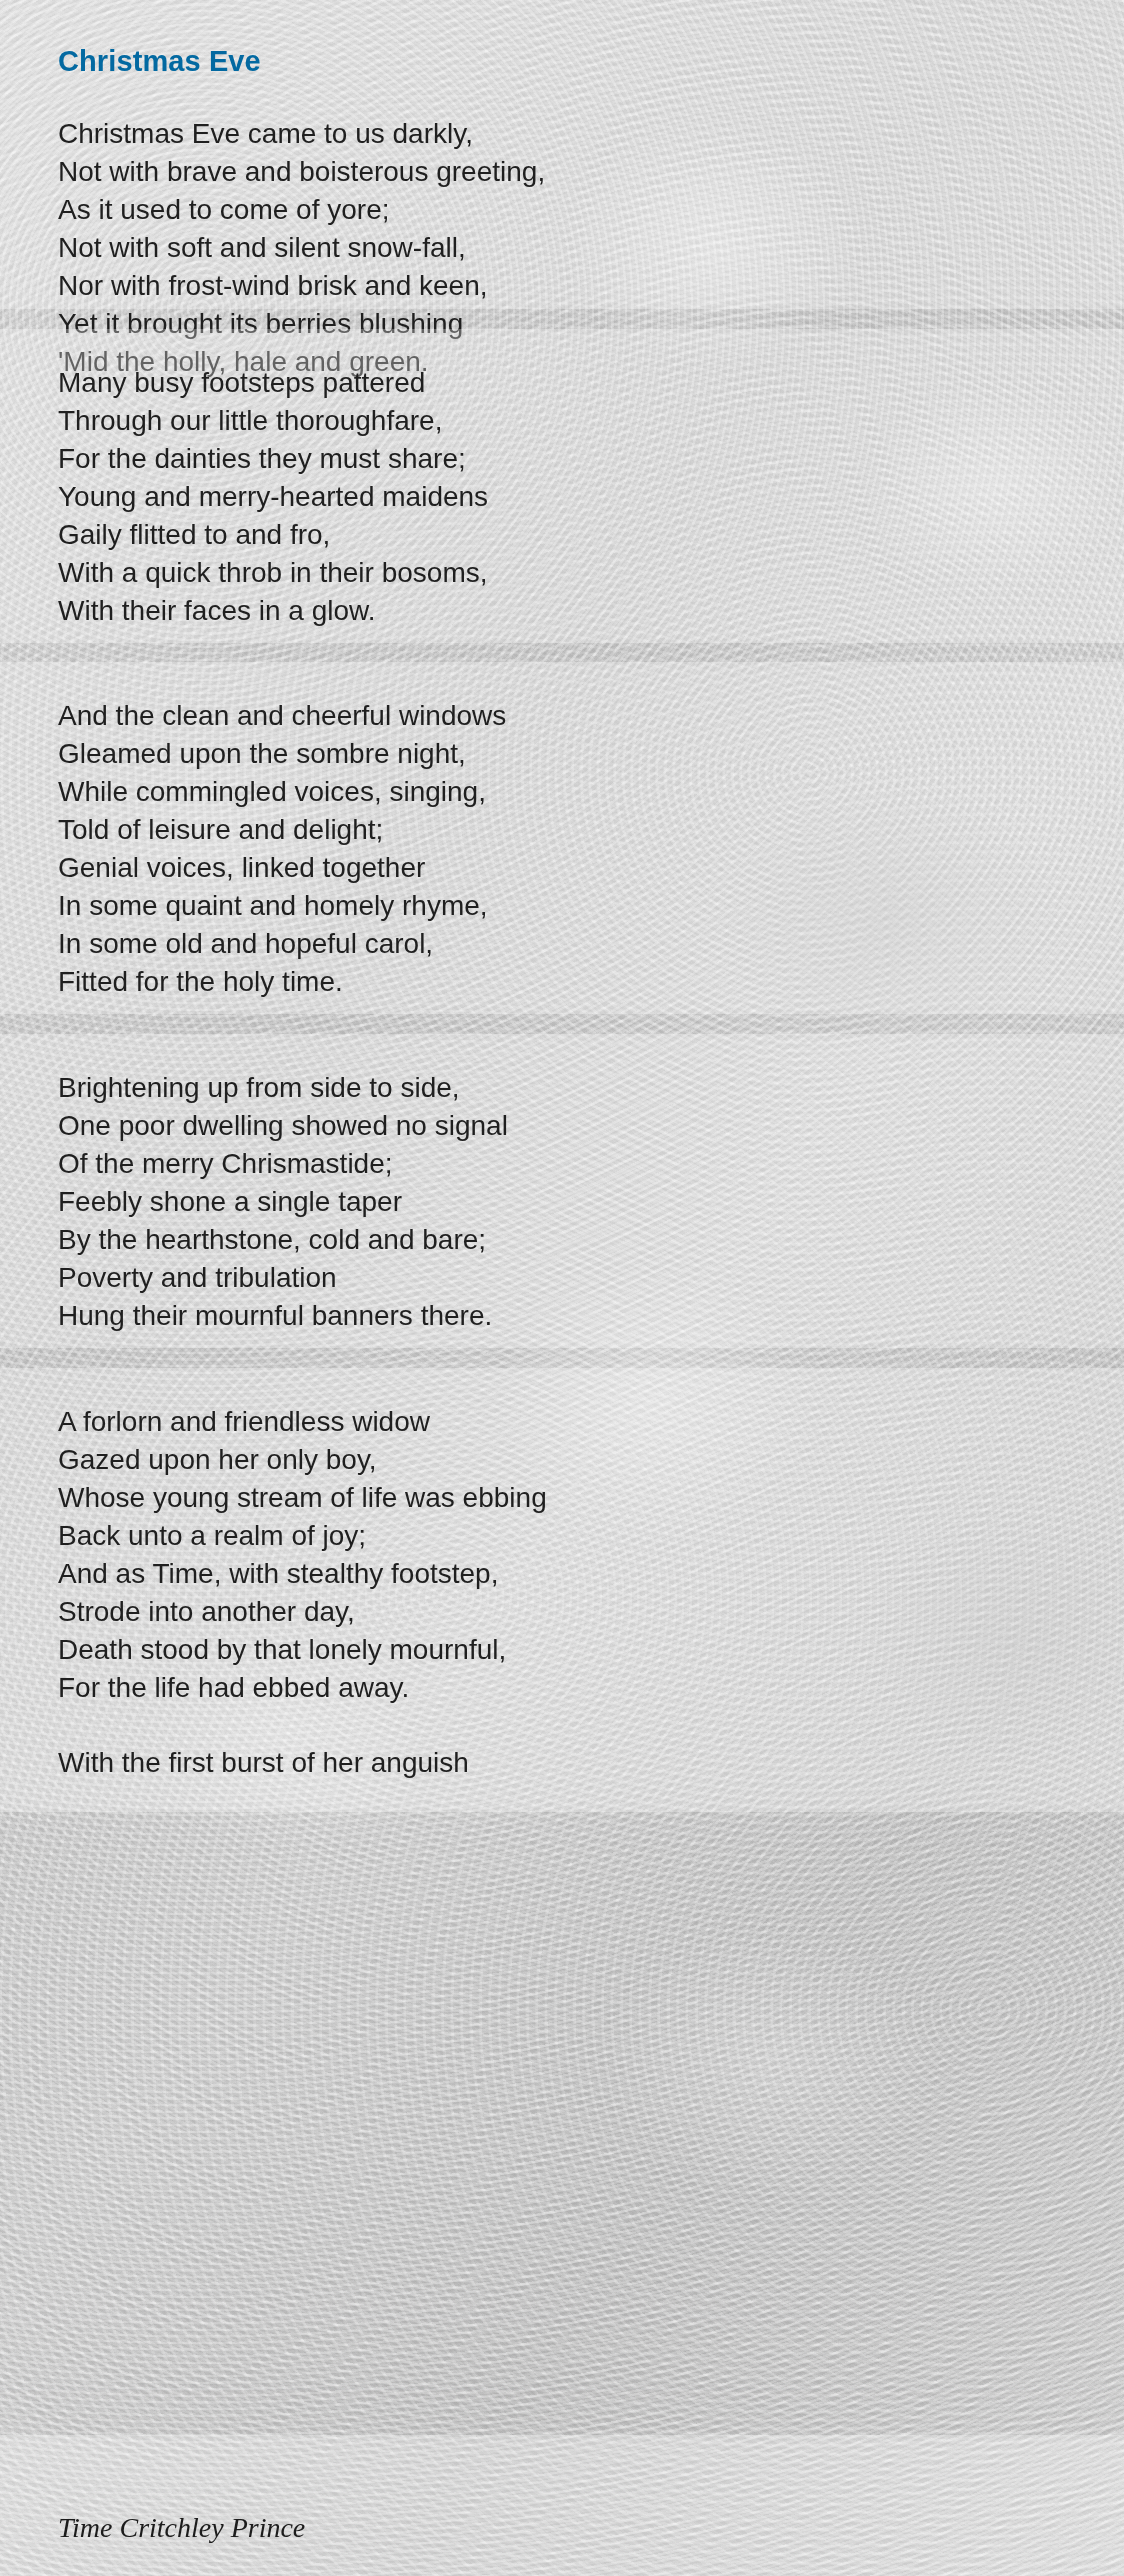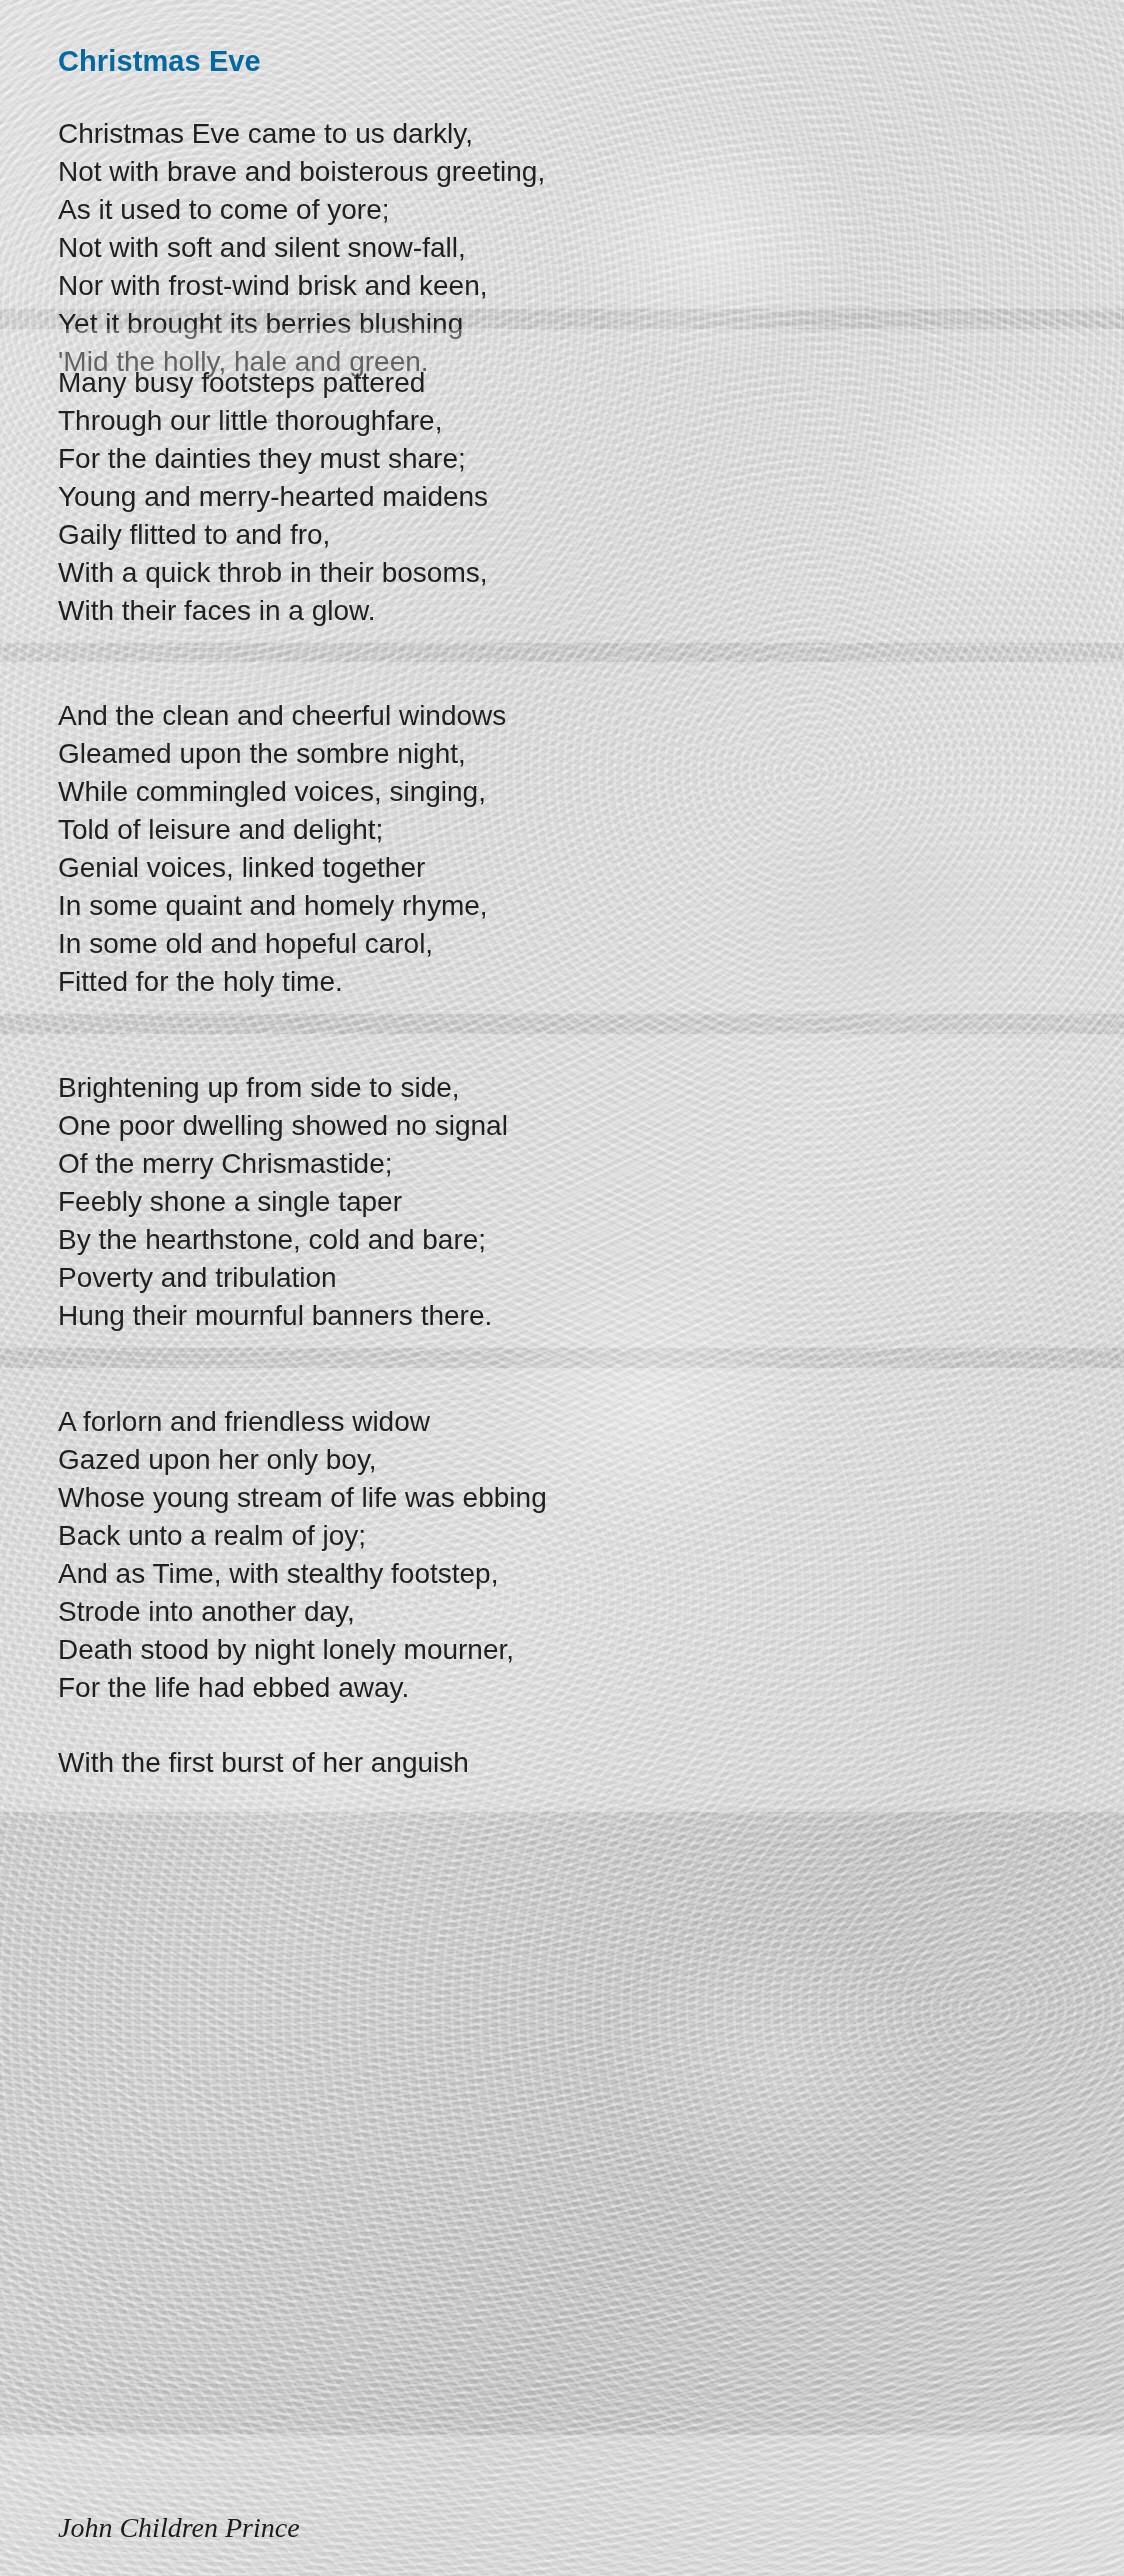--- a/index.html
+++ b/index.html
@@ -182,27 +182,27 @@
     <div class="band-gap" style="height:19.7px;"></div>
 
     <div class="stanza-band" style="padding-top:19px;padding-bottom:30px;">
       <div class="stanza">
         <div class="line">A forlorn and friendless widow</div>
         <div class="line">Gazed upon her only boy,</div>
         <div class="line">Whose young stream of life was ebbing</div>
         <div class="line">Back unto a realm of joy;</div>
         <div class="line">And as Time, with stealthy footstep,</div>
         <div class="line">Strode into another day,</div>
-        <div class="line">Death stood by night lonely mourner,</div>
+        <div class="line">Death stood by that lonely mournful,</div>
         <div class="line">For the life had ebbed away.</div>
       </div>
       <div class="stanza" style="margin-top:37px;">
         <div class="line">With the first burst of her anguish</div>
       </div>
     </div>
 
     <div class="footer-band">
-      <div class="author">John Children Prince</div>
+      <div class="author">Time Critchley Prince</div>
     </div>
 
   </div>
 </div>
 
 
 </body></html>

